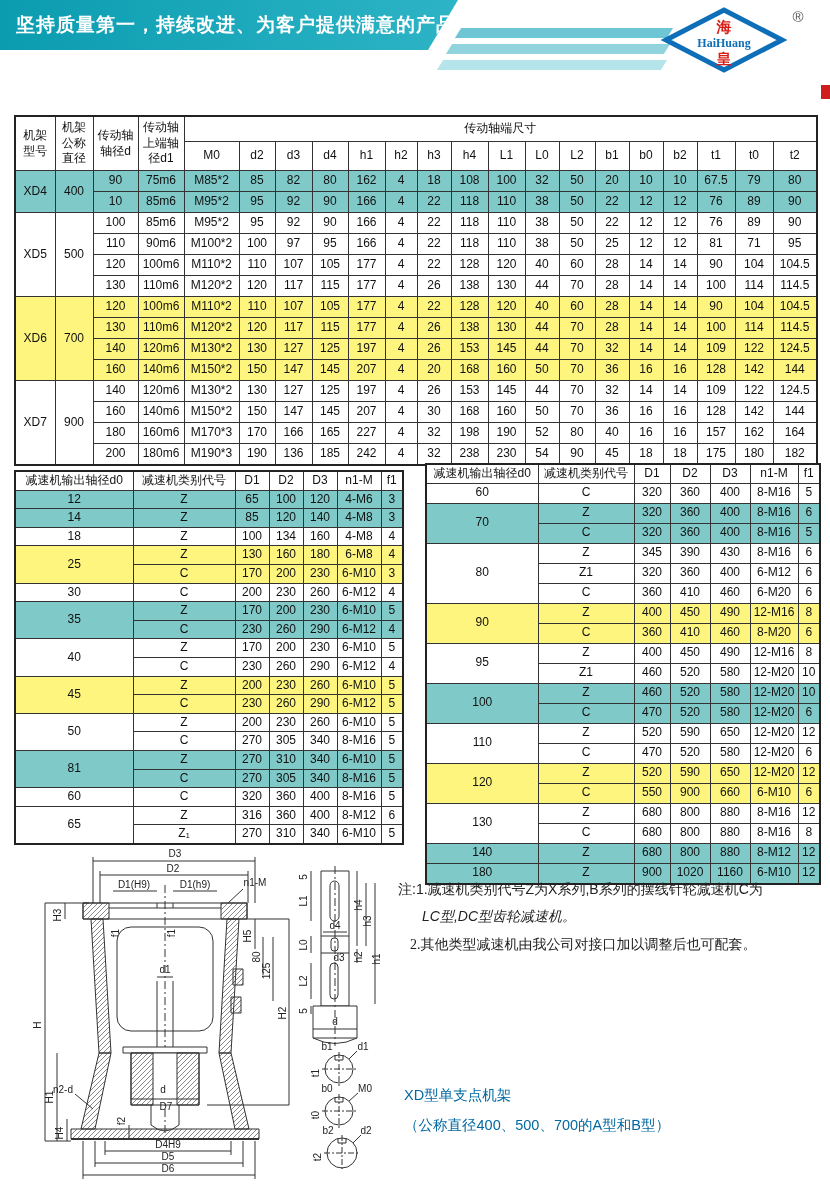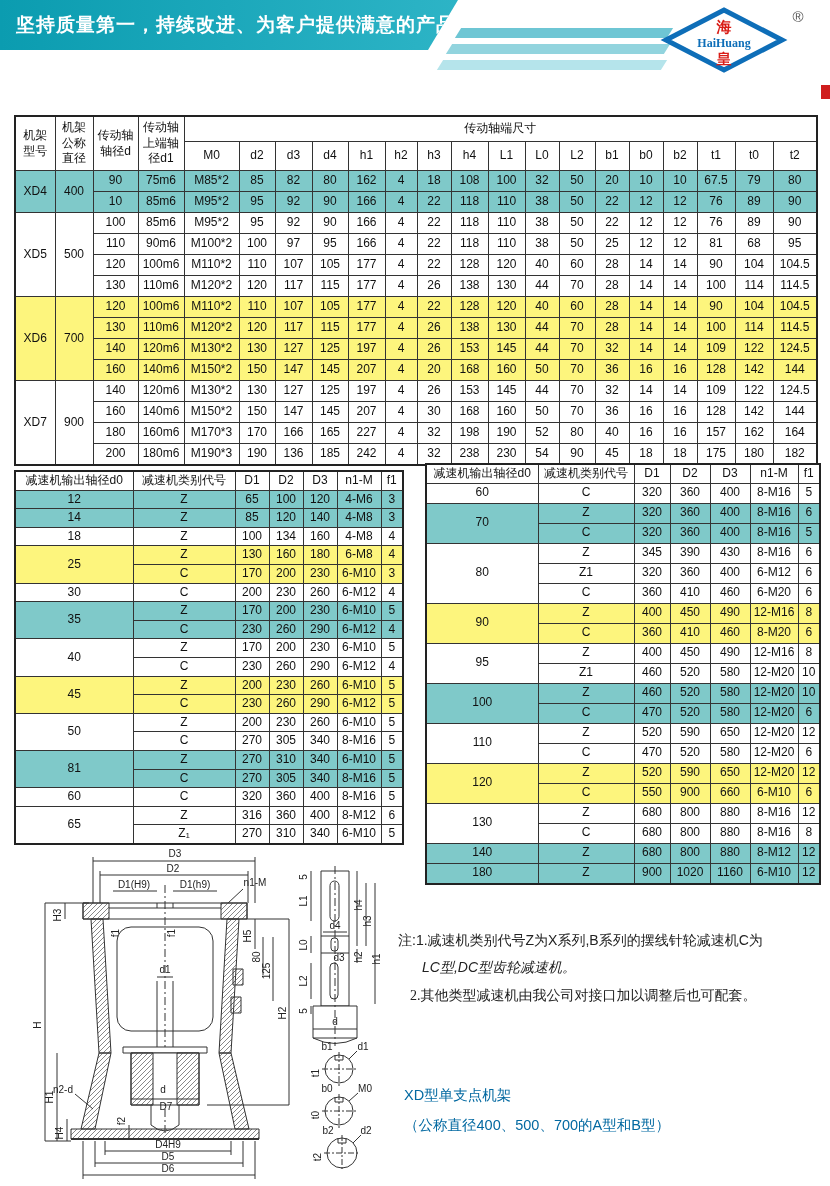--- a/index.html
+++ b/index.html
@@ -35,21 +35,21 @@
   #t1 td{height:18px;}
   #t2 td{height:15px;font-size:12px;}
   #t3 td{height:17px;font-size:12px;}
   #t1 thead tr:first-child th{height:22px;}
   #t1 thead tr:last-child th{height:26px;}
   tr.hl-teal td{background:var(--teal);}
   tr.hl-yellow td{background:var(--yellow);}
   tr.hl-white td{background:#fff;}
   table{border:2px solid #222;}
   
-  .notes{position:absolute;left:398px;top:927px;width:425px;font-size:14px;line-height:1.95;color:#222;}
+  .notes{position:absolute;left:398px;top:876px;width:425px;font-size:14px;line-height:1.95;color:#222;}
   .notes .ind{padding-left:24px;font-style:italic;}
   .notes .ind2{padding-left:12px;font-family:Liberation Serif, serif;}
   .caption{position:absolute;left:404px;top:1080px;font-size:14.5px;line-height:2.1;color:#0369a1;}
   
   .draw{position:absolute;left:5px;top:841px;}
   .draw text{font-size:10px;fill:#222;font-family:"Liberation Sans",sans-serif;}
   .draw line,.draw path,.draw rect,.draw polygon,.draw circle{vector-effect:non-scaling-stroke;}
 </style>
 </head>
 <body>
@@ -210,21 +210,21 @@
             <td>4</td>
             <td>22</td>
             <td>118</td>
             <td>110</td>
             <td>38</td>
             <td>50</td>
             <td>25</td>
             <td>12</td>
             <td>12</td>
             <td>81</td>
-            <td>68</td>
+            <td>71</td>
             <td>95</td>
           </tr>
           <tr class="hl-white">
             <td>120</td>
             <td>100m6</td>
             <td>M110*2</td>
             <td>110</td>
             <td>107</td>
             <td>105</td>
             <td>177</td>

